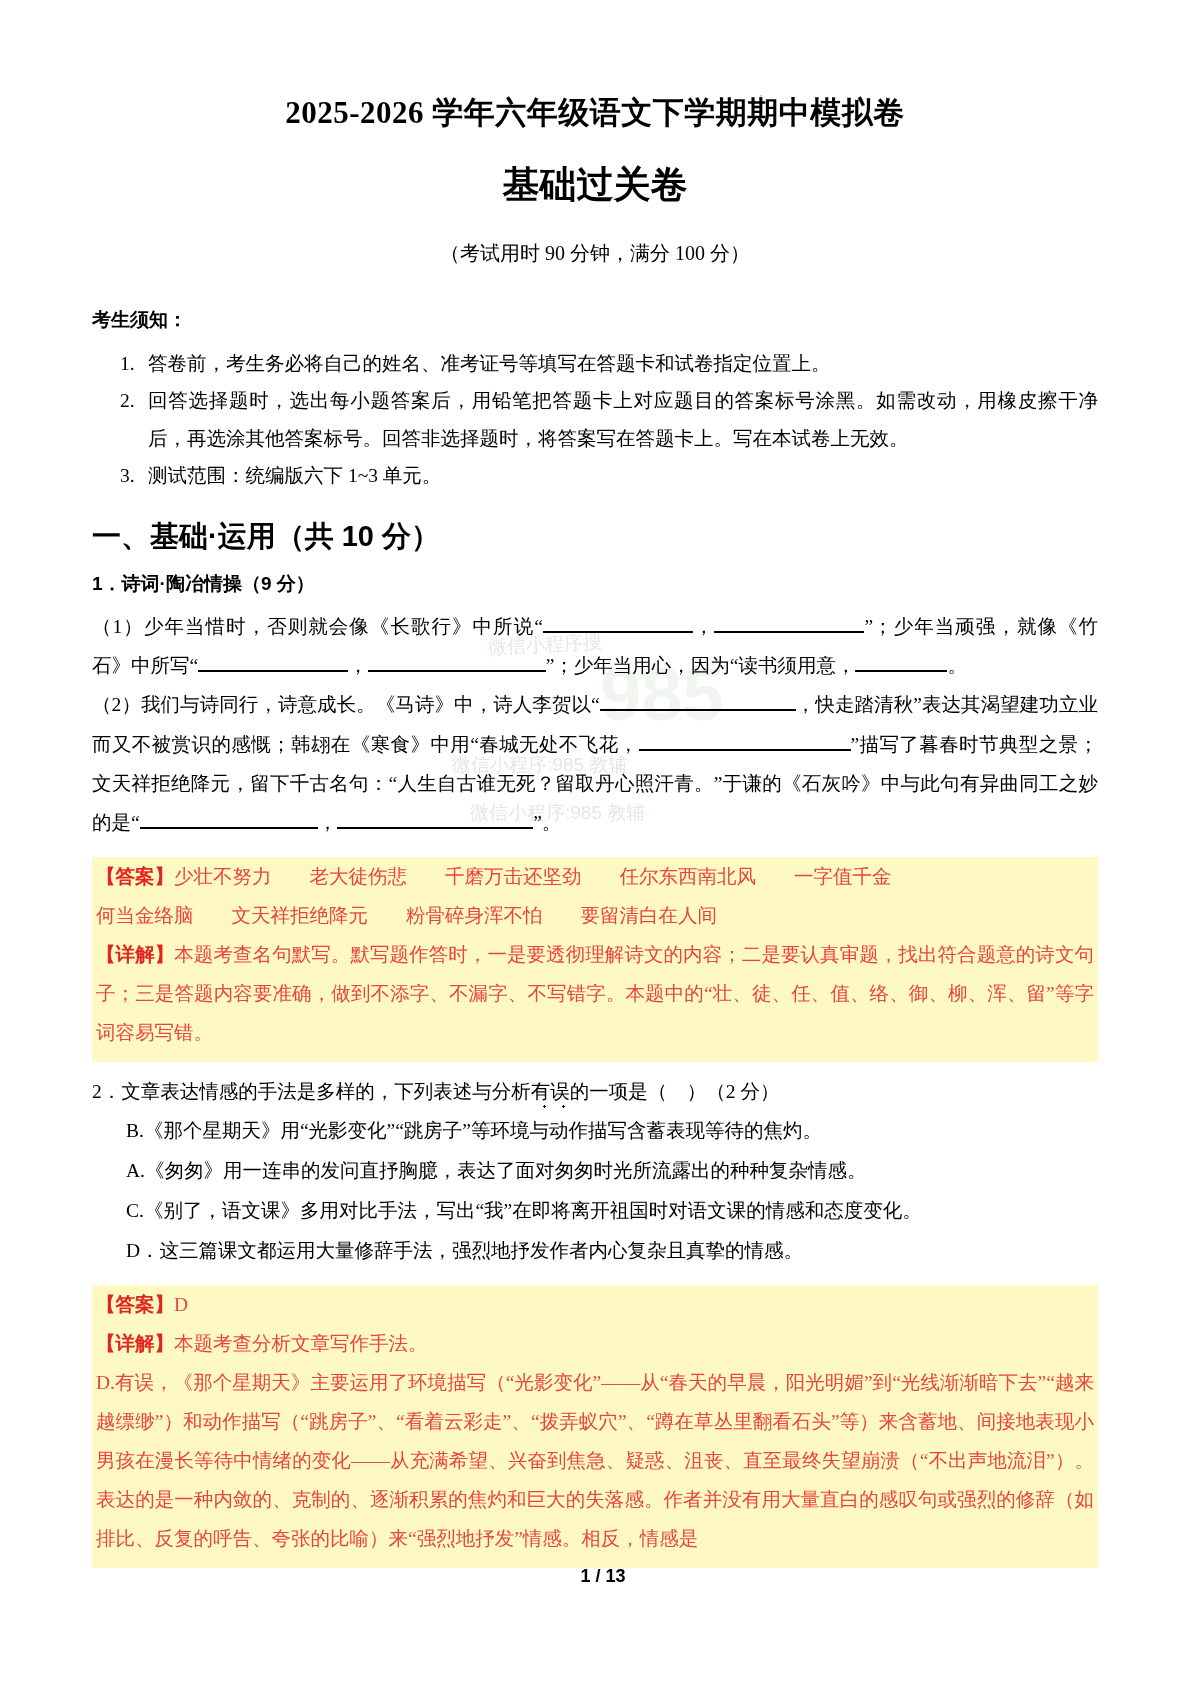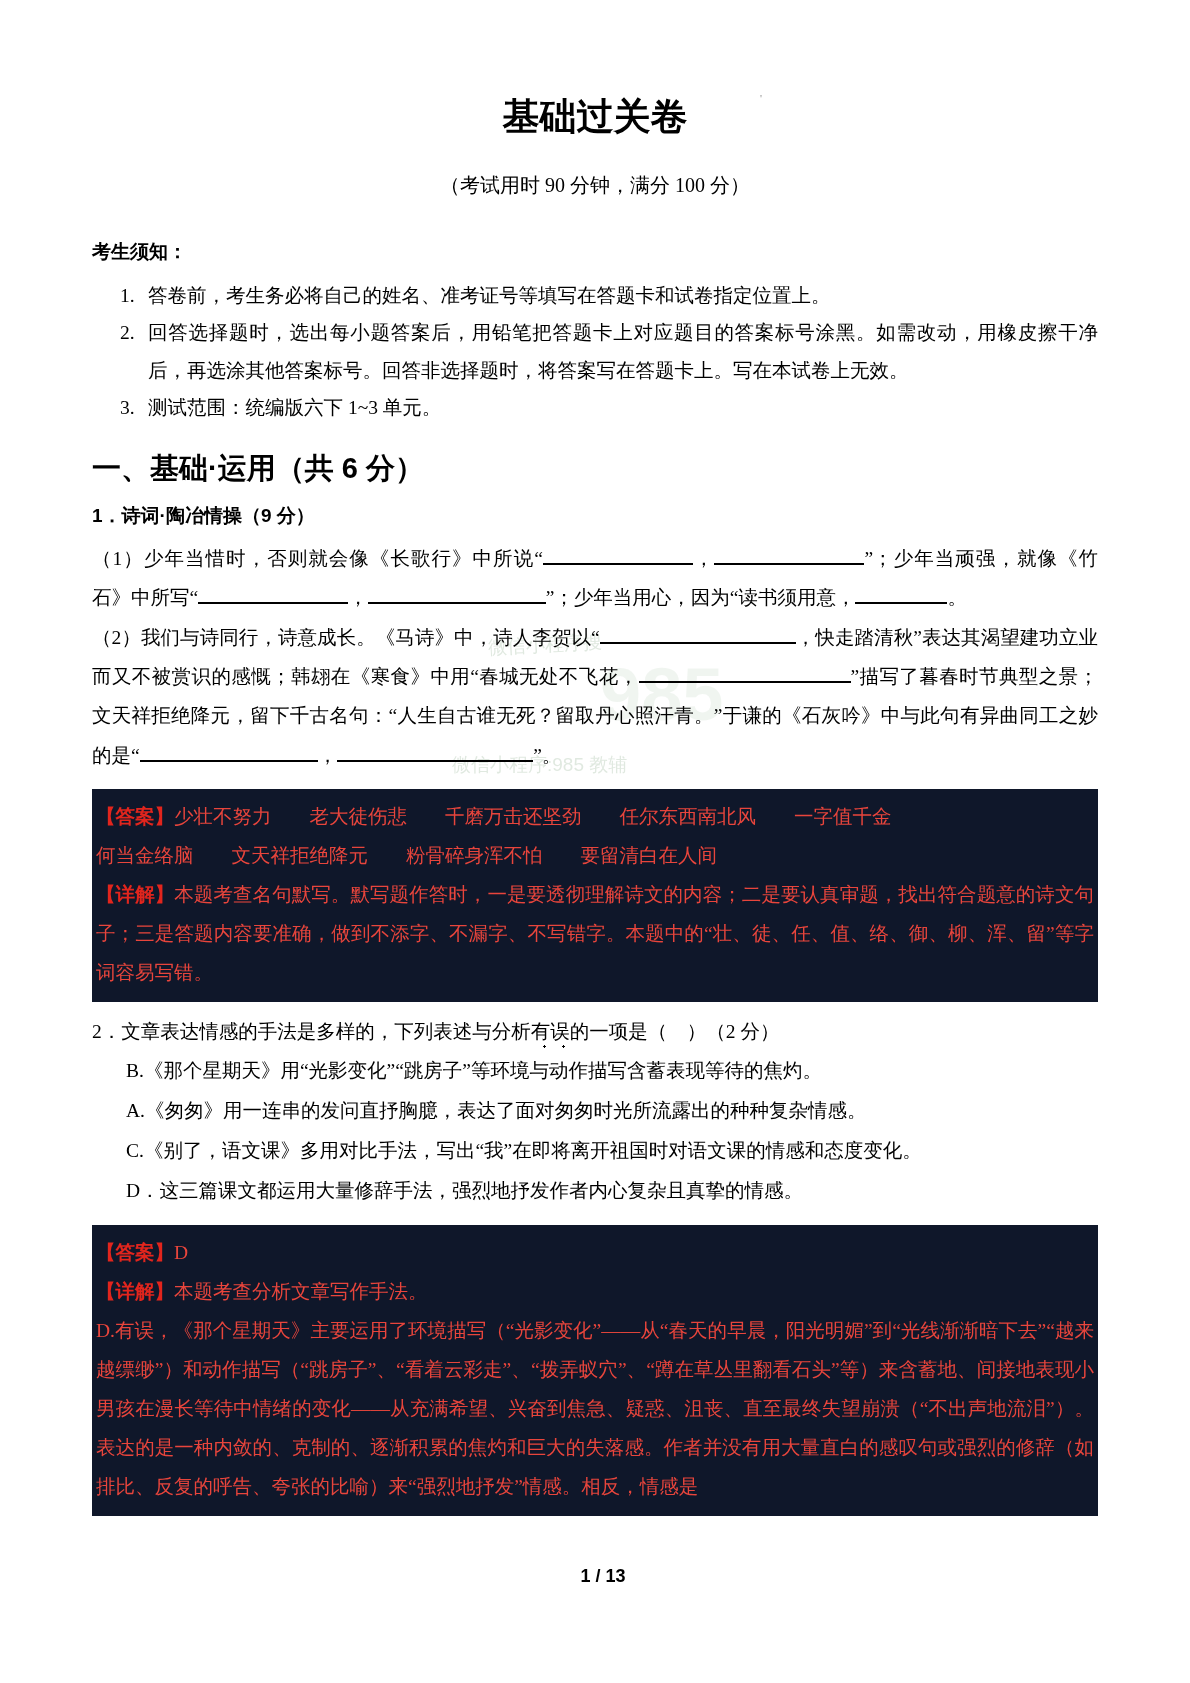--- a/index.html
+++ b/index.html
@@ -140,22 +140,22 @@
     position: absolute;
     left: 4px; right: 4px; bottom: -6px;
     height: 3px;
     background-image: radial-gradient(circle, #000 1.2px, transparent 1.4px);
     background-size: 19px 3px;
     background-repeat: repeat-x;
   }
 
   
   .answer-block {
-    background: #0f172a;
-    padding: 8px 4px 10px 4px;
+    background: #fef9c3;
+    padding: 0 4px 10px 4px;
     margin: 14px 0 10px 0;
   }
   .answer-block .ans-line,
   .answer-block .ans-para {
     color: #e8453c;
     font-size: 19.5px;
     line-height: 2.0;
     margin: 0;
     text-align: justify;
   }
@@ -191,40 +191,41 @@
     <div class="wm sm" style="left:488px; top:632px; transform:rotate(-3deg);">微信小程序搜</div>
     <div class="wm big" style="left:600px; top:652px;">985</div>
     <div class="wm sm" style="left:452px; top:752px;">微信小程序:985 教辅</div>
     <div class="wm sm" style="left:470px; top:800px;">微信小程序:985 教辅</div>
   </div>
 
   <div class="tick">'</div>
 
   <div class="content">
 
+    <h1 class="doc-title">2025-2026 学年六年级语文下学期期中模拟卷</h1>
     <h2 class="doc-subtitle">基础过关卷</h2>
     <div class="exam-meta">（考试用时 90 分钟，满分 100 分）</div>
 
     <div class="notice-title">考生须知：</div>
     <ol class="notice-list">
       <li>
         <span class="num">1.</span>
         <span>答卷前，考生务必将自己的姓名、准考证号等填写在答题卡和试卷指定位置上。</span>
       </li>
       <li>
         <span class="num">2.</span>
         <span>回答选择题时，选出每小题答案后，用铅笔把答题卡上对应题目的答案标号涂黑。如需改动，用橡皮擦干净后，再选涂其他答案标号。回答非选择题时，将答案写在答题卡上。写在本试卷上无效。</span>
       </li>
       <li>
         <span class="num">3.</span>
         <span>测试范围：统编版六下 1~3 单元。</span>
       </li>
     </ol>
 
-    <h2 class="section-head">一、基础·运用（共 6 分）</h2>
+    <h2 class="section-head">一、基础·运用（共 10 分）</h2>
 
     <div class="q-title">1．诗词·陶冶情操（9 分）</div>
 
     <p class="para"><span>（1）少年当惜时，否则就会像《长歌行》中所说“</span><span class="blank b-md"></span><span>，</span><span class="blank b-md"></span><span>”；少年当顽强，就像《竹石》中所写“</span><span class="blank b-md"></span><span>，</span><span class="blank b-lg"></span><span>”；少年当用心，因为“读书须用意，</span><span class="blank b-tiny"></span><span>。</span></p>
 
     <p class="para"><span>（2）我们与诗同行，诗意成长。《马诗》中，诗人李贺以“</span><span class="blank b-xl"></span><span>，快走踏清秋”表达其渴望建功立业而又不被赏识的感慨；韩翃在《寒食》中用“春城无处不飞花，</span><span class="blank b-xxl"></span><span>”描写了暮春时节典型之景；文天祥拒绝降元，留下千古名句：“人生自古谁无死？留取丹心照汗青。”于谦的《石灰吟》中与此句有异曲同工之妙的是“</span><span class="blank b-lg"></span><span>，</span><span class="blank b-xl"></span><span>”。</span></p>
 
     <div class="answer-block">
       <p class="ans-line ans-spaced"><span class="tag">【答案】</span><span>少壮不努力</span><span class="gap"></span><span>老大徒伤悲</span><span class="gap"></span><span>千磨万击还坚劲</span><span class="gap"></span><span>任尔东西南北风</span><span class="gap"></span><span>一字值千金</span></p>
       <p class="ans-line ans-spaced"><span>何当金络脑</span><span class="gap"></span><span>文天祥拒绝降元</span><span class="gap"></span><span>粉骨碎身浑不怕</span><span class="gap"></span><span>要留清白在人间</span></p>

